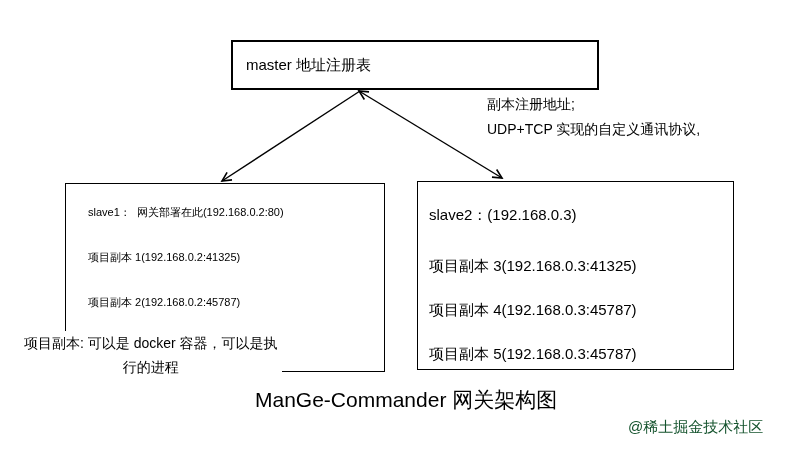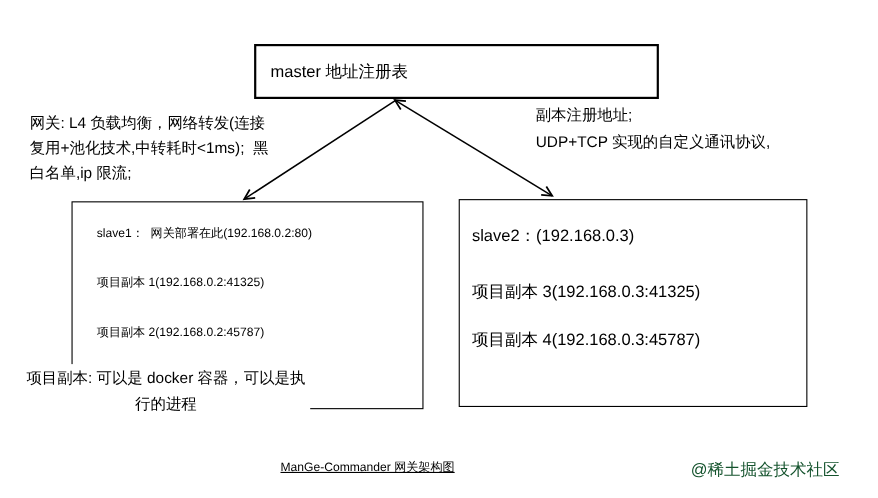--- a/index.html
+++ b/index.html
@@ -71,25 +71,24 @@
   .note.replica {
     left: 24px; top: 331px;
     background: #ffffff;
     z-index: 5;
     padding-right: 4px;
     text-align: center;
   }
   .note.replica .note-line { line-height: 24px; }
   .caption {
     position: absolute;
-    left: 255px; top: 417px;
-    font-size: 11px;
+    left: 255px; top: 386px;
+    font-size: 21px;
     z-index: 2;
     white-space: pre;
-    text-decoration: underline;
   }
   .watermark {
     position: absolute;
     left: 628px; top: 418px;
     font-size: 15px;
     z-index: 2;
     white-space: pre;
   }
 </style>
 </head>
@@ -114,27 +113,23 @@
   <div class="box slave1">
     <div class="box-line">slave1：  网关部署在此(192.168.0.2:80)</div>
     <div class="box-line">项目副本 1(192.168.0.2:41325)</div>
     <div class="box-line">项目副本 2(192.168.0.2:45787)</div>
   </div>
 
   <div class="box slave2">
     <div class="box-line">slave2：(192.168.0.3)</div>
     <div class="box-line">项目副本 3(192.168.0.3:41325)</div>
     <div class="box-line">项目副本 4(192.168.0.3:45787)</div>
+    <div class="box-line">项目副本 5(192.168.0.3:45787)</div>
   </div>
 
-  <div class="note gateway">
-    <div class="note-line">网关: L4 负载均衡，网络转发(连接</div>
-    <div class="note-line">复用+池化技术,中转耗时&lt;1ms);  黑</div>
-    <div class="note-line">白名单,ip 限流;</div>
-  </div>
 
   <div class="note protocol">
     <div class="note-line">副本注册地址;</div>
     <div class="note-line">UDP+TCP 实现的自定义通讯协议,</div>
   </div>
 
   <div class="note replica">
     <div class="note-line">项目副本: 可以是 docker 容器，可以是执</div>
     <div class="note-line">行的进程</div>
   </div>

